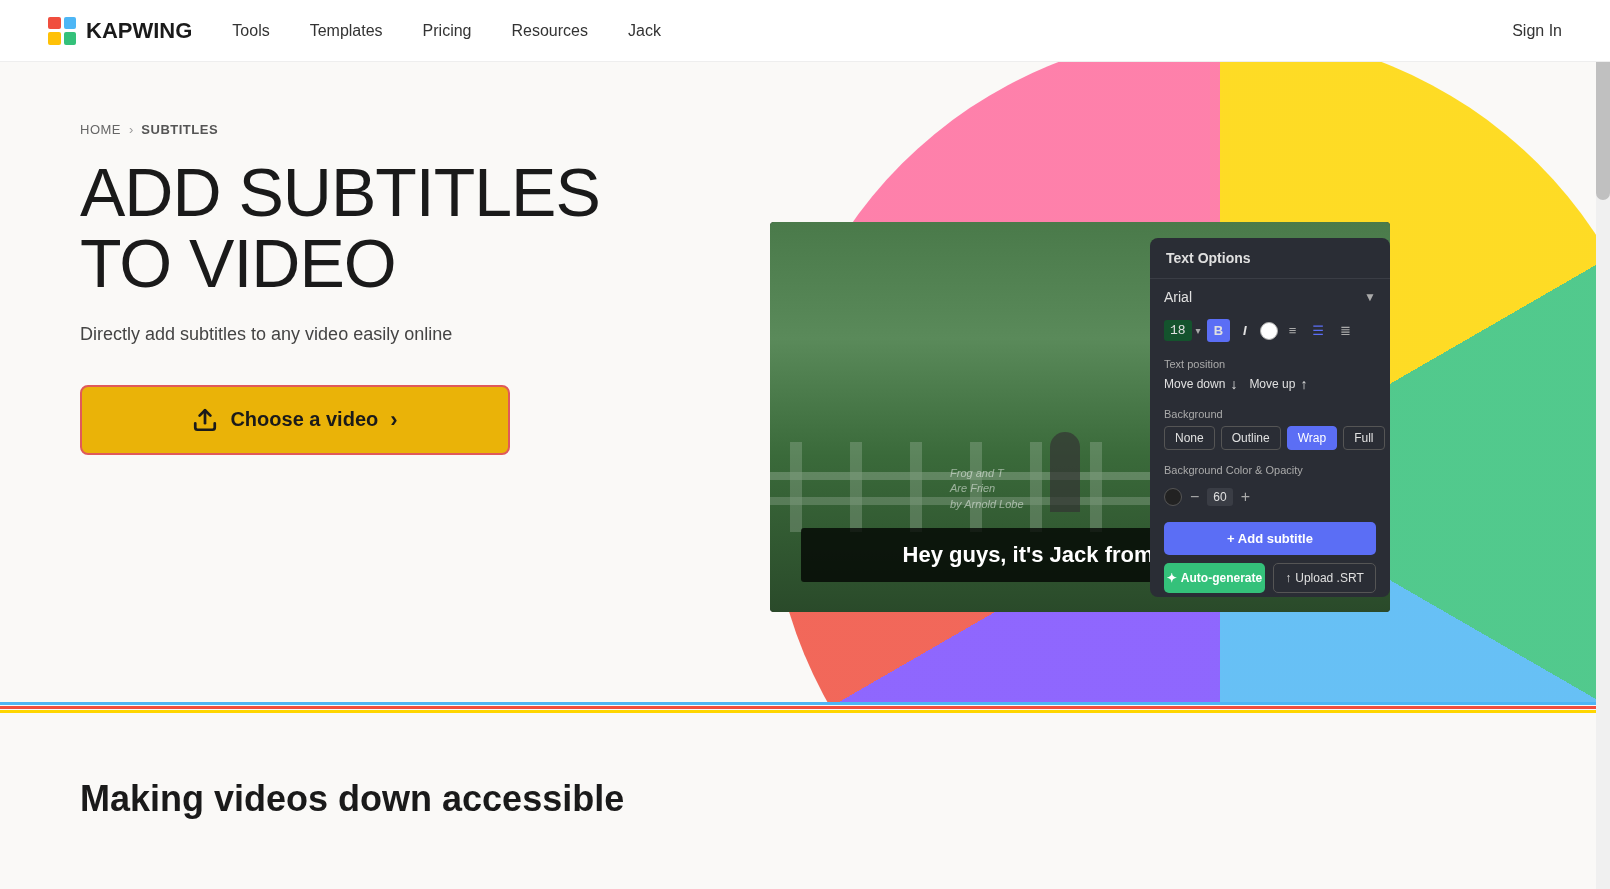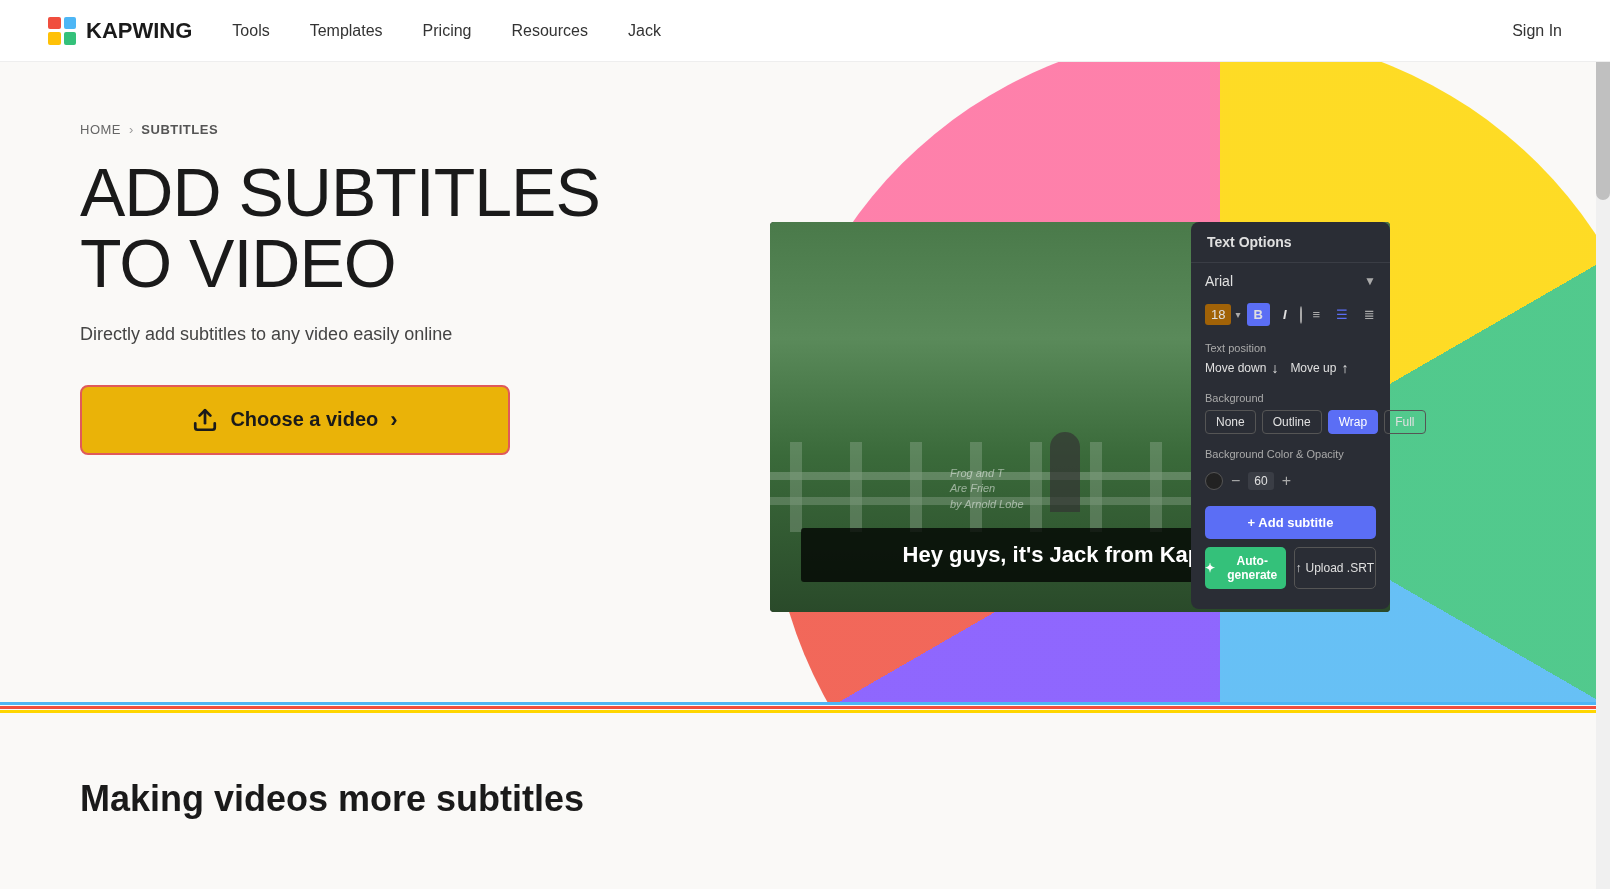--- a/index.html
+++ b/index.html
@@ -80,40 +80,40 @@
     }
     .video-subtitle-bar {
       position: absolute; bottom: 30px; left: 50%; transform: translateX(-50%);
       background: rgba(0,0,0,0.75); color: #fff; padding: 14px 28px;
       font-size: 22px; font-weight: 800; white-space: nowrap; border-radius: 3px;
       width: 90%; text-align: center;
     }
 
     
     .text-options-panel {
-      position: absolute; right: 0; top: 0; z-index: 10;
-      width: 199px; background: #2a2d35; border-radius: 8px;
-      padding: 0 0 20px 0; color: #fff;
+      position: absolute; right: 0; top: 16px; z-index: 10;
+      width: 240px; background: #2a2d35; border-radius: 8px;
+      padding: 0 0 4px 0; color: #fff;
     }
     .panel-header {
       padding: 12px 16px; font-size: 14px; font-weight: 600; color: #e0e0e0;
       border-bottom: 1px solid #3a3d45;
     }
     .font-row {
       display: flex; align-items: center; justify-content: space-between;
       padding: 10px 14px;
     }
     .font-name { font-size: 14px; color: #e0e0e0; }
     .chevron-down { color: #aaa; font-size: 12px; }
 
     .format-row {
       display: flex; align-items: center; gap: 6px; padding: 4px 14px 8px;
     }
     .size-control { display: flex; align-items: center; gap: 4px; }
-    .size-val { font-size: 13px; color: #e0e0e0; background: #a16207; padding: 3px 6px; border-radius: 3px; }
+    .size-val { font-size: 13px; color: #e0e0e0; background: #14532d; padding: 3px 6px; border-radius: 3px; font-family: Liberation Mono, monospace; }
     .size-arrow { color: #aaa; font-size: 10px; cursor: pointer; }
     .fmt-btn {
       background: none; border: none; color: #e0e0e0; cursor: pointer;
       padding: 4px 7px; border-radius: 3px; font-size: 13px; font-weight: 700;
     }
     .fmt-btn.active { background: #5b6ef5; }
     .fmt-btn-italic { font-style: italic; }
     .color-dot { width: 18px; height: 18px; border-radius: 50%; background: #fff; border: 1px solid #aaa; cursor: pointer; }
     .align-btn { background: none; border: none; color: #aaa; cursor: pointer; padding: 3px 5px; font-size: 13px; }
     .align-btn.active { color: #5b6ef5; }
@@ -326,18 +326,18 @@
   </div>
 </section>
 
 <div style="position:relative;height:16px;background:#faf9f7;">
   <div style="position:absolute;top:0;left:0;right:0;height:3px;background:#4db6f5;"></div>
   <div style="position:absolute;top:4px;left:0;right:0;height:3px;background:#f04e3e;"></div>
   <div style="position:absolute;top:8px;left:0;right:0;height:3px;background:#ffd600;"></div>
 </div>
 
 <div class="bottom-section">
-  <h2 class="bottom-title">Making videos more subtitles</h2>
+  <h2 class="bottom-title">Making videos down accessible</h2>
 </div>
 
 <div class="scrollbar">
   <div class="scrollbar-thumb"></div>
 </div>
 
 </body></html>

